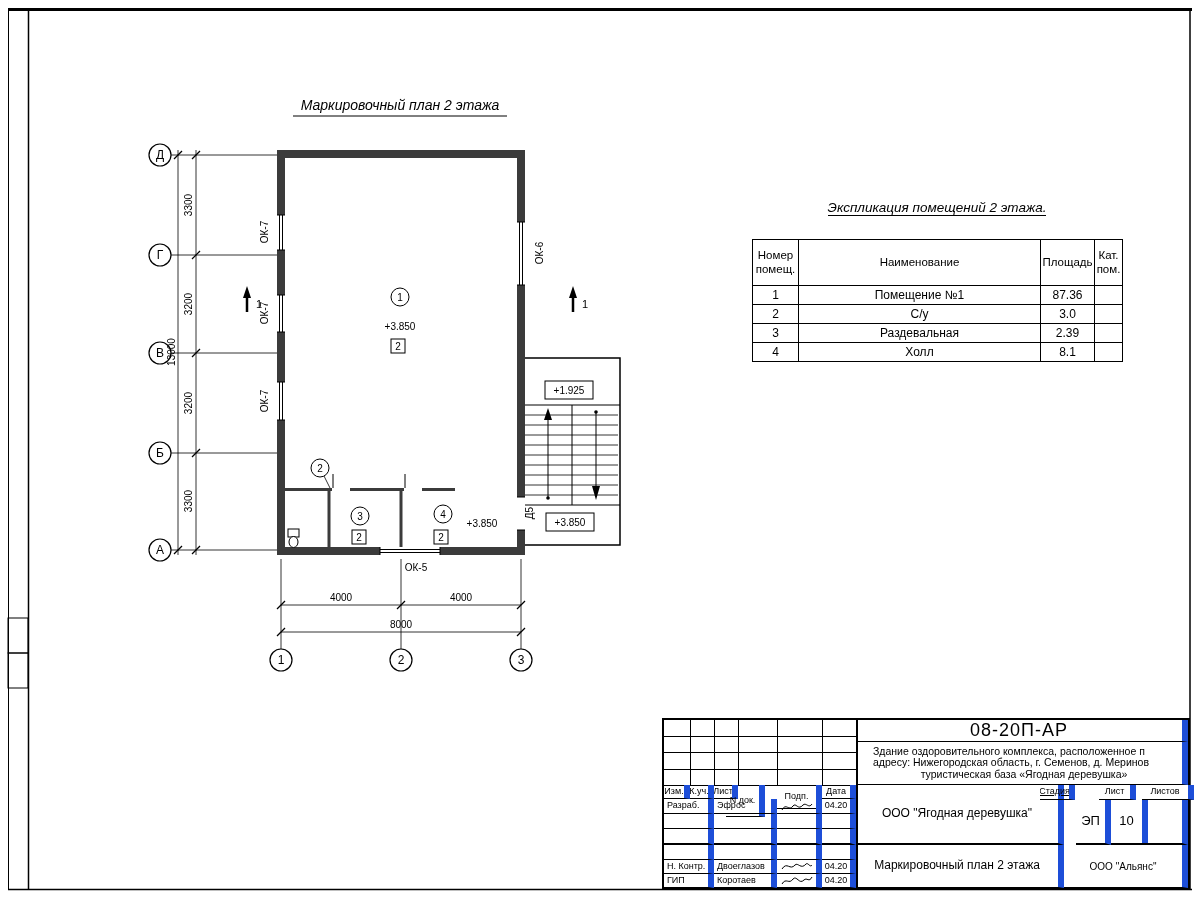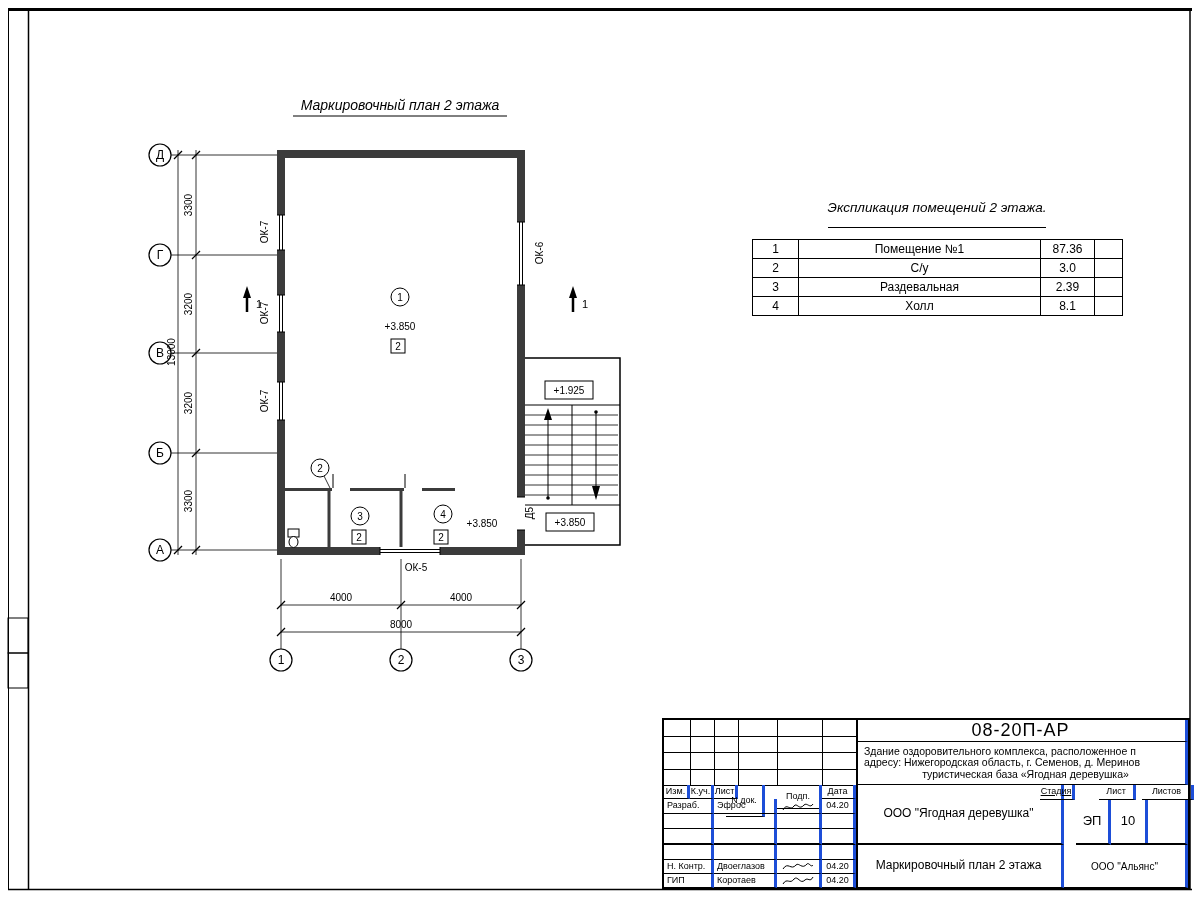--- a/index.html
+++ b/index.html
@@ -5,41 +5,41 @@
   html,body{margin:0;padding:0;}
   body{
     width:1200px;height:900px;position:relative;background:#fff;color:#000;
     font-family:"Liberation Sans",sans-serif;overflow:hidden;
   }
   svg.plan-svg{position:absolute;left:0;top:0;font-family:"Liberation Sans",sans-serif;}
 
   
   .explication{position:absolute;left:752px;top:200px;width:370px;}
   .exp-title{text-align:center;font-style:italic;font-size:13.5px;margin:0 0 24px 0;}
-  .exp-title span{border-bottom:1px solid #000;padding-bottom:12px;}
+  .exp-title span{border-bottom:1px solid #000;padding-bottom:0;}
   table.exp{border-collapse:collapse;width:370px;table-layout:fixed;}
   table.exp th,table.exp td{border:1px solid #000;font-weight:normal;padding:0;overflow:hidden;}
   table.exp th{height:45px;font-size:11.5px;line-height:1.15;text-align:center;}
   table.exp td{height:18px;font-size:12px;text-align:center;}
   td.name-cell{text-align:left;padding-left:6px;}
   td.total-label-cell{text-align:right;padding-right:8px;}
 
   
   .tb{position:absolute;left:662px;top:718px;width:528px;height:172px;
       border:2px solid #000;box-sizing:border-box;background:#fff;}
-  .tc{position:absolute;box-sizing:border-box;border-right:3px solid #1d4ed8;border-bottom:1px solid #000;
+  .tc{position:absolute;box-sizing:border-box;border-right:6px solid #1d4ed8;border-bottom:1px solid #000;
       display:flex;align-items:center;justify-content:center;font-size:9px;overflow:hidden;line-height:1.1;}
   .tc.left{justify-content:flex-start;padding-left:3px;}
   .tc.bb2{border-bottom-width:2px;}
   .vl{position:absolute;width:0;border-left:1px solid #000;}
   .vl2{position:absolute;width:0;border-left:2px solid #000;}
   .hl{position:absolute;height:0;border-top:1px solid #000;}
   .docnum{font-size:18px;letter-spacing:1px;}
   .proj{flex-direction:column;align-items:stretch;justify-content:center;font-size:10.5px;}
-  .proj .ln{white-space:nowrap;padding-left:8px;}
+  .proj .ln{white-space:nowrap;padding-left:17px;}
   .proj .ln.center{text-align:center;padding-left:10px;}
   .big{font-size:12px;}
   .mid{font-size:13px;margin-left:12px;}
   .small10{font-size:10px;}
 </style>
 </head>
 <body>
 
 <svg class="plan-svg" width="1200" height="900" viewBox="0 0 1200 900">
 
@@ -250,20 +250,26 @@
     <span>Экспликация помещений 2 этажа.</span>
   </div>
   <table class="exp">
     <colgroup>
         <col style="width:46px">
         <col style="width:242px">
         <col style="width:54px">
         <col style="width:28px">
       </colgroup>
     <tbody>
+        <tr>
+      <th>Номер помещ.</th>
+      <th>Наименование</th>
+      <th>Площадь</th>
+      <th>Кат. пом.</th>
+    </tr>
     <tr>
       <td>1</td>
       <td class="name-cell">Помещение №1</td>
       <td>87.36</td>
       <td></td>
     </tr>
     <tr>
       <td>2</td>
       <td class="name-cell">С/у</td>
       <td>3.0</td>

